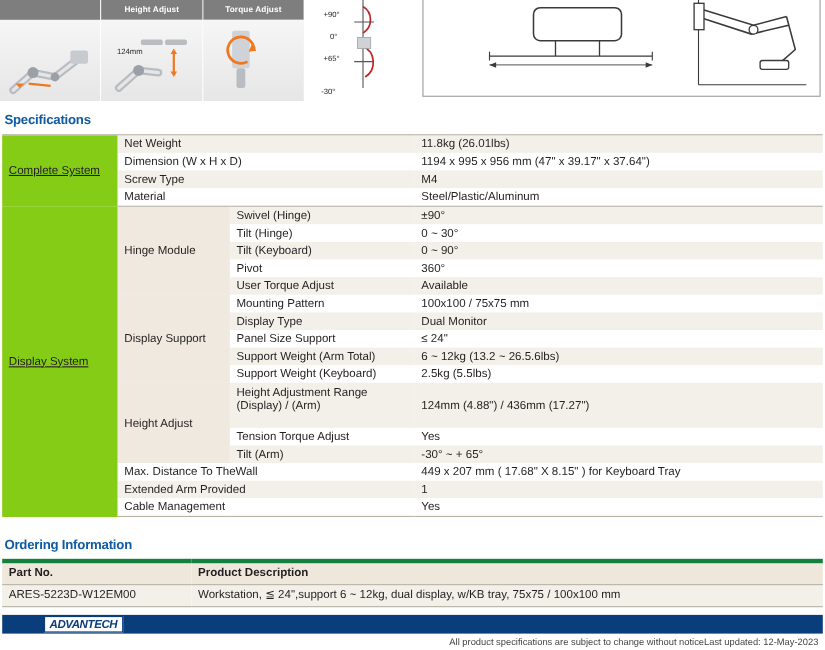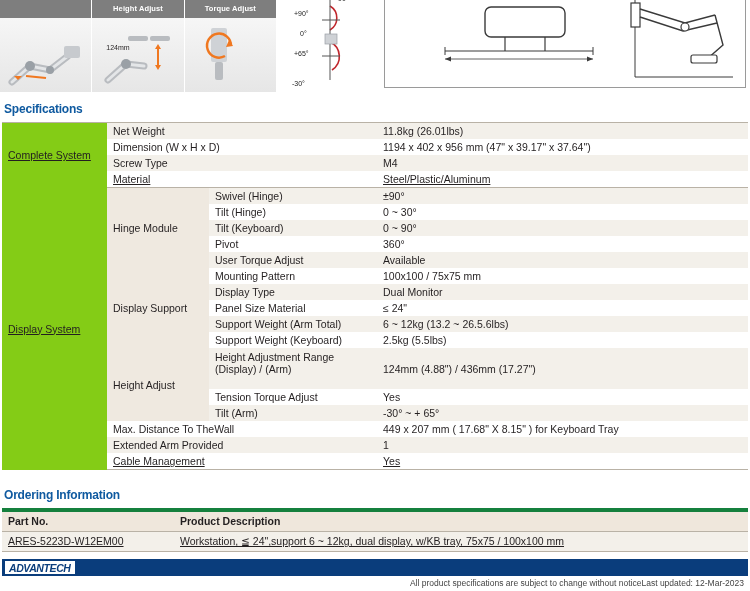--- a/index.html
+++ b/index.html
@@ -140,21 +140,21 @@
   .c1 { width: 105px; }
   .c2 { width: 102px; }
   .c3 { width: 168px; }
   .c4 { width: auto; }
 
   .shade-a { background: #84cc16; text-decoration: underline; }
   .shade-b { background: #efe9e0; }
   .row-alt { background: #f3f0ea; }
   .row-plain { background: #ffffff; }
   .toprule { border-top: 1px solid #b9b2a6 !important; margin-left: 29px; }
-  .botrule { border-bottom: 1px solid #b9b2a6 !important; text-decoration: underline; }
+  .botrule { border-bottom: 1px solid #b9b2a6 !important; }
 
   
   table.order {
     width: 746px;
     margin-left: 2px;
     border-collapse: collapse;
     font-size: 10.5px;
     table-layout: fixed;
   }
   table.order td {
@@ -163,37 +163,37 @@
   }
   table.order tr.head td {
     background: #efe7dc;
     font-weight: bold;
     border-top: 4px solid #15803d;
     border-bottom: 1px solid #b9b2a6;
   }
   table.order tr.body td {
     background: #f3f0ea;
     border-bottom: 1px solid #b9b2a6;
-    text-decoration: underline;
   }
   .o1 { width: 172px; }
 
   
   .footer {
     position: absolute;
     left: 0;
     bottom: 0;
     width: 750px;
   }
   .footer-bar {
     margin: 0 2px;
     height: 17px;
     background: #0a3d7c;
     display: flex;
     align-items: center;
+    padding-left: 36px;
   }
   .logo-box {
     background: #ffffff;
     border: 1px solid #0a3d7c;
     margin-left: 2px;
     padding: 0 4px;
     height: 13px;
     display: flex;
     align-items: center;
   }
@@ -320,21 +320,21 @@
   </colgroup>
   <tbody>
 
     <tr>
       <td class="shade-a toprule" rowspan="4">Complete System</td>
       <td class="row-alt toprule" colspan="2">Net Weight</td>
       <td class="row-alt toprule">11.8kg (26.01lbs)</td>
     </tr>
     <tr>
       <td class="row-plain" colspan="2">Dimension (W x H x D)</td>
-      <td class="row-plain">1194 x 402 x 956 mm (47" x 39.17" x 37.64")</td>
+      <td class="row-plain">1194 x 995 x 956 mm (47" x 39.17" x 37.64")</td>
     </tr>
     <tr>
       <td class="row-alt" colspan="2">Screw Type</td>
       <td class="row-alt">M4</td>
     </tr>
     <tr>
       <td class="row-plain botrule" colspan="2">Material</td>
       <td class="row-plain botrule">Steel/Plastic/Aluminum</td>
     </tr>
 
@@ -364,21 +364,21 @@
     <tr>
       <td class="shade-b" rowspan="5">Display Support</td>
       <td class="row-plain">Mounting Pattern</td>
       <td class="row-plain">100x100 / 75x75 mm</td>
     </tr>
     <tr>
       <td class="row-alt">Display Type</td>
       <td class="row-alt">Dual Monitor</td>
     </tr>
     <tr>
-      <td class="row-plain">Panel Size Material</td>
+      <td class="row-plain">Panel Size Support</td>
       <td class="row-plain">≤ 24"</td>
     </tr>
     <tr>
       <td class="row-alt">Support Weight (Arm Total)</td>
       <td class="row-alt">6 ~ 12kg (13.2 ~ 26.5.6lbs)</td>
     </tr>
     <tr>
       <td class="row-plain">Support Weight (Keyboard)</td>
       <td class="row-plain">2.5kg (5.5lbs)</td>
     </tr>
@@ -432,15 +432,15 @@
 </table>
 
 <div class="footer">
   <div class="footer-bar">
     <div class="logo-box">
       <span class="logo-text">ADVANTECH</span>
     </div>
   </div>
   <div class="footer-note">
     <span>All product specifications are subject to change without notice</span>
-    <span>Last updated: 12-Mar-2023</span>
+    <span>Last updated: 12-May-2023</span>
   </div>
 </div>
 
 </body></html>

